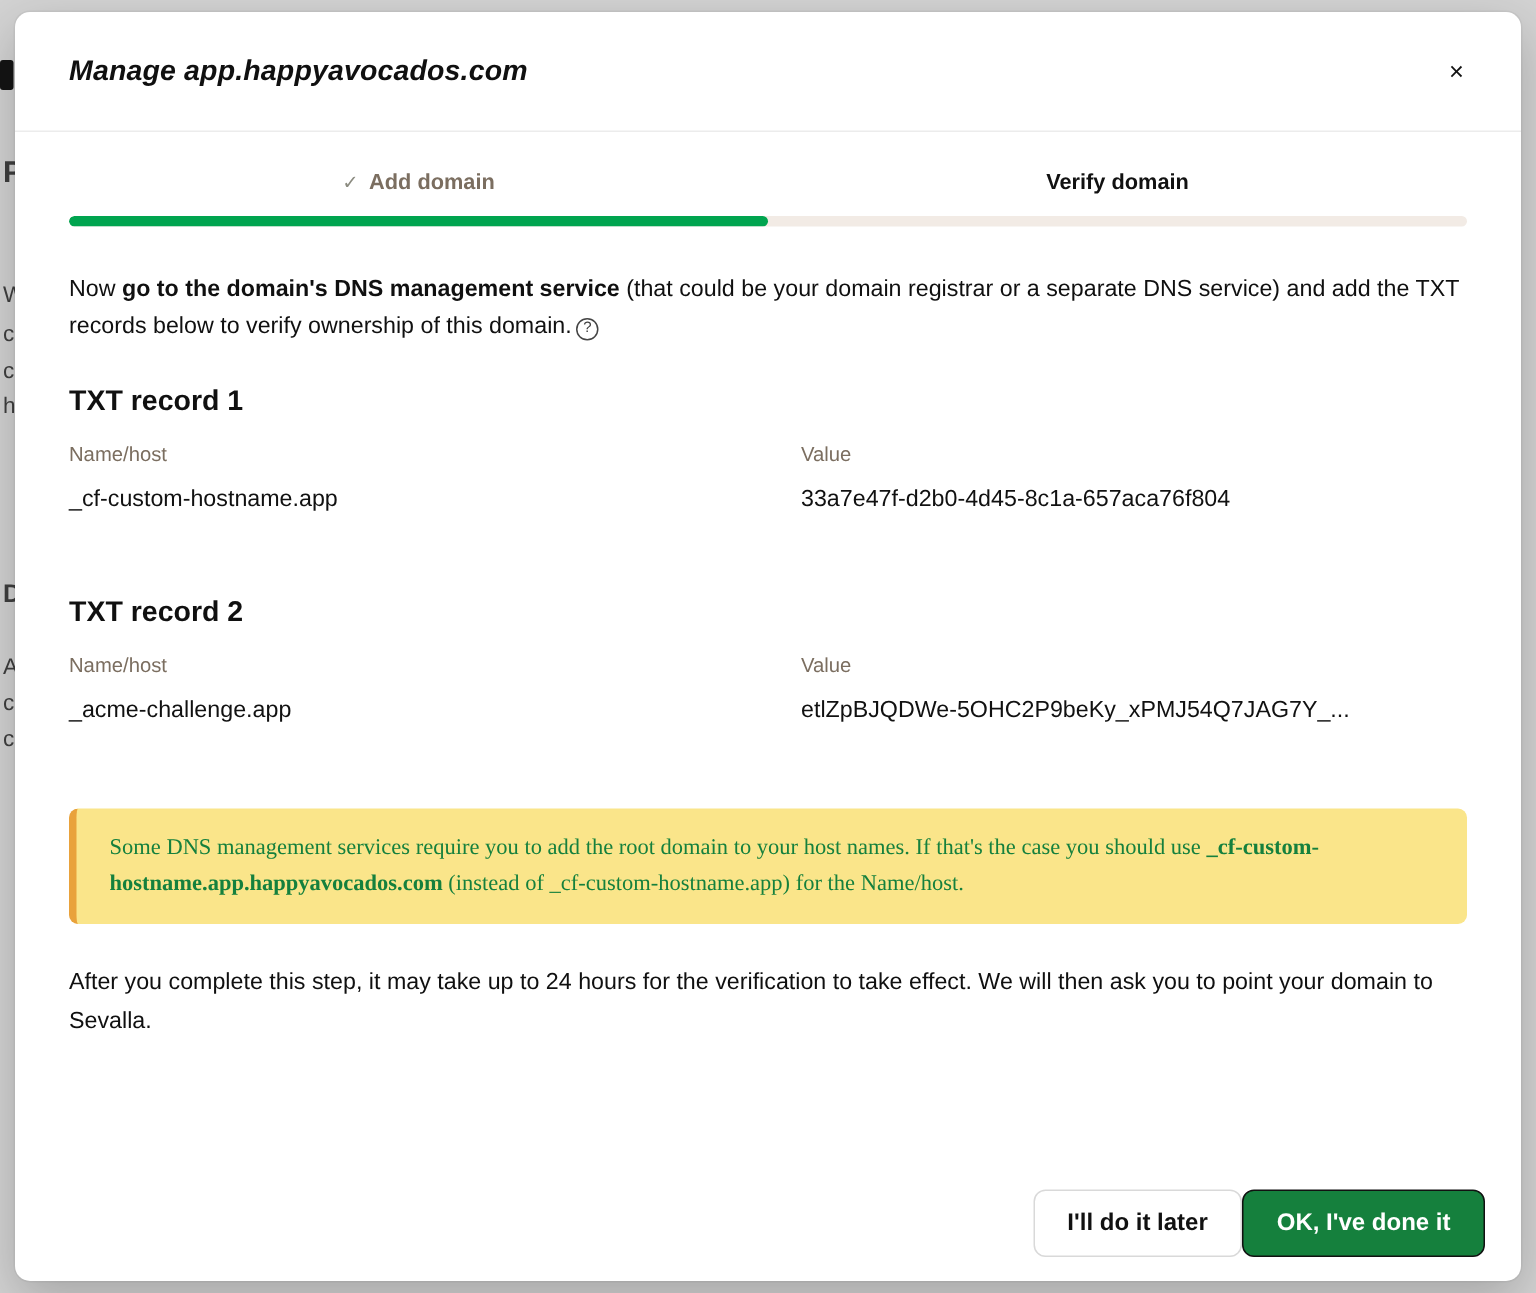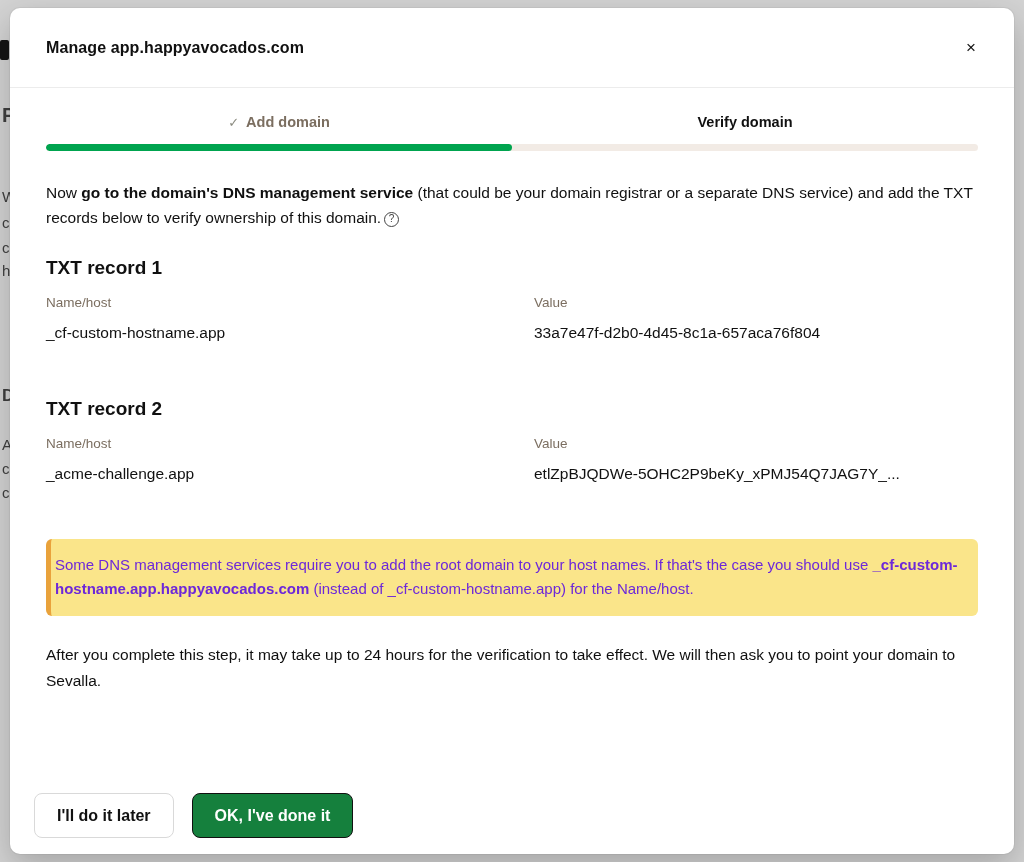--- a/index.html
+++ b/index.html
@@ -25,21 +25,21 @@
   .modal {
     position: absolute; left: 10px; top: 8px; width: 1004px; height: 846px;
     background: #ffffff; border-radius: 10px;
     box-shadow: 0 12px 34px rgba(0,0,0,0.22), 0 0 0 1px rgba(0,0,0,0.04);
     display: flex; flex-direction: column; overflow: hidden;
   }
   .modal-header {
     height: 80px; flex: 0 0 auto; display: flex; align-items: center;
     padding: 0 30px 0 36px; border-bottom: 1px solid #ececec;
   }
-  .modal-title { font-size: 16px; font-weight: 700; letter-spacing: .1px; flex: 1; }
+  .modal-title { font-size: 19px; font-weight: 700; letter-spacing: .1px; flex: 1; font-style: italic; }
   .close-btn {
     background: none; border: none; font-size: 17px; line-height: 1;
     color: #111; cursor: pointer; padding: 8px; font-family: inherit;
   }
 
   .modal-body { flex: 1 1 auto; padding: 26px 36px 0; }
 
   
   .stepper { display: flex; margin-bottom: 14px; }
   .step {
@@ -64,30 +64,30 @@
   
   .record { margin-bottom: 56px; }
   .record-heading { font-size: 19px; font-weight: 700; margin-bottom: 16px; }
   .record-grid { display: grid; grid-template-columns: 488px 1fr; row-gap: 14px; }
   .field-label { font-size: 13.5px; color: #7b6e60; }
   .field-value { font-size: 15.5px; color: #111; }
 
   
   .notice {
     background: #fae58a; border-left: 5px solid #e9a23b; border-radius: 6px;
-    padding: 14px 4px; font-size: 15px; line-height: 1.65; color: #6d28d9;
-    margin-top: 22px; margin-bottom: 26px;
+    padding: 14px 22px; font-size: 15px; line-height: 1.65; color: #15803d;
+    margin-top: 22px; margin-bottom: 26px; font-family: Liberation Serif, serif;
   }
   .notice strong { font-weight: 700; }
 
   .after-note { font-size: 15.5px; line-height: 1.65; max-width: 952px; }
 
   
   .modal-footer {
-    flex: 0 0 auto; display: flex; gap: 18px;
+    flex: 0 0 auto; display: flex; justify-content: flex-end; gap: 0;
     padding: 14px 24px 16px;
   }
   .btn {
     font-family: inherit; font-size: 16px; font-weight: 600; border-radius: 8px;
     padding: 12px 22px; cursor: pointer; line-height: 1.2;
   }
   .btn-secondary { background: #ffffff; color: #111; border: 1px solid #d9d9d9; }
   .btn-primary { background: #15803d; color: #ffffff; border: 1px solid #111111; }
 </style>
 </head>

